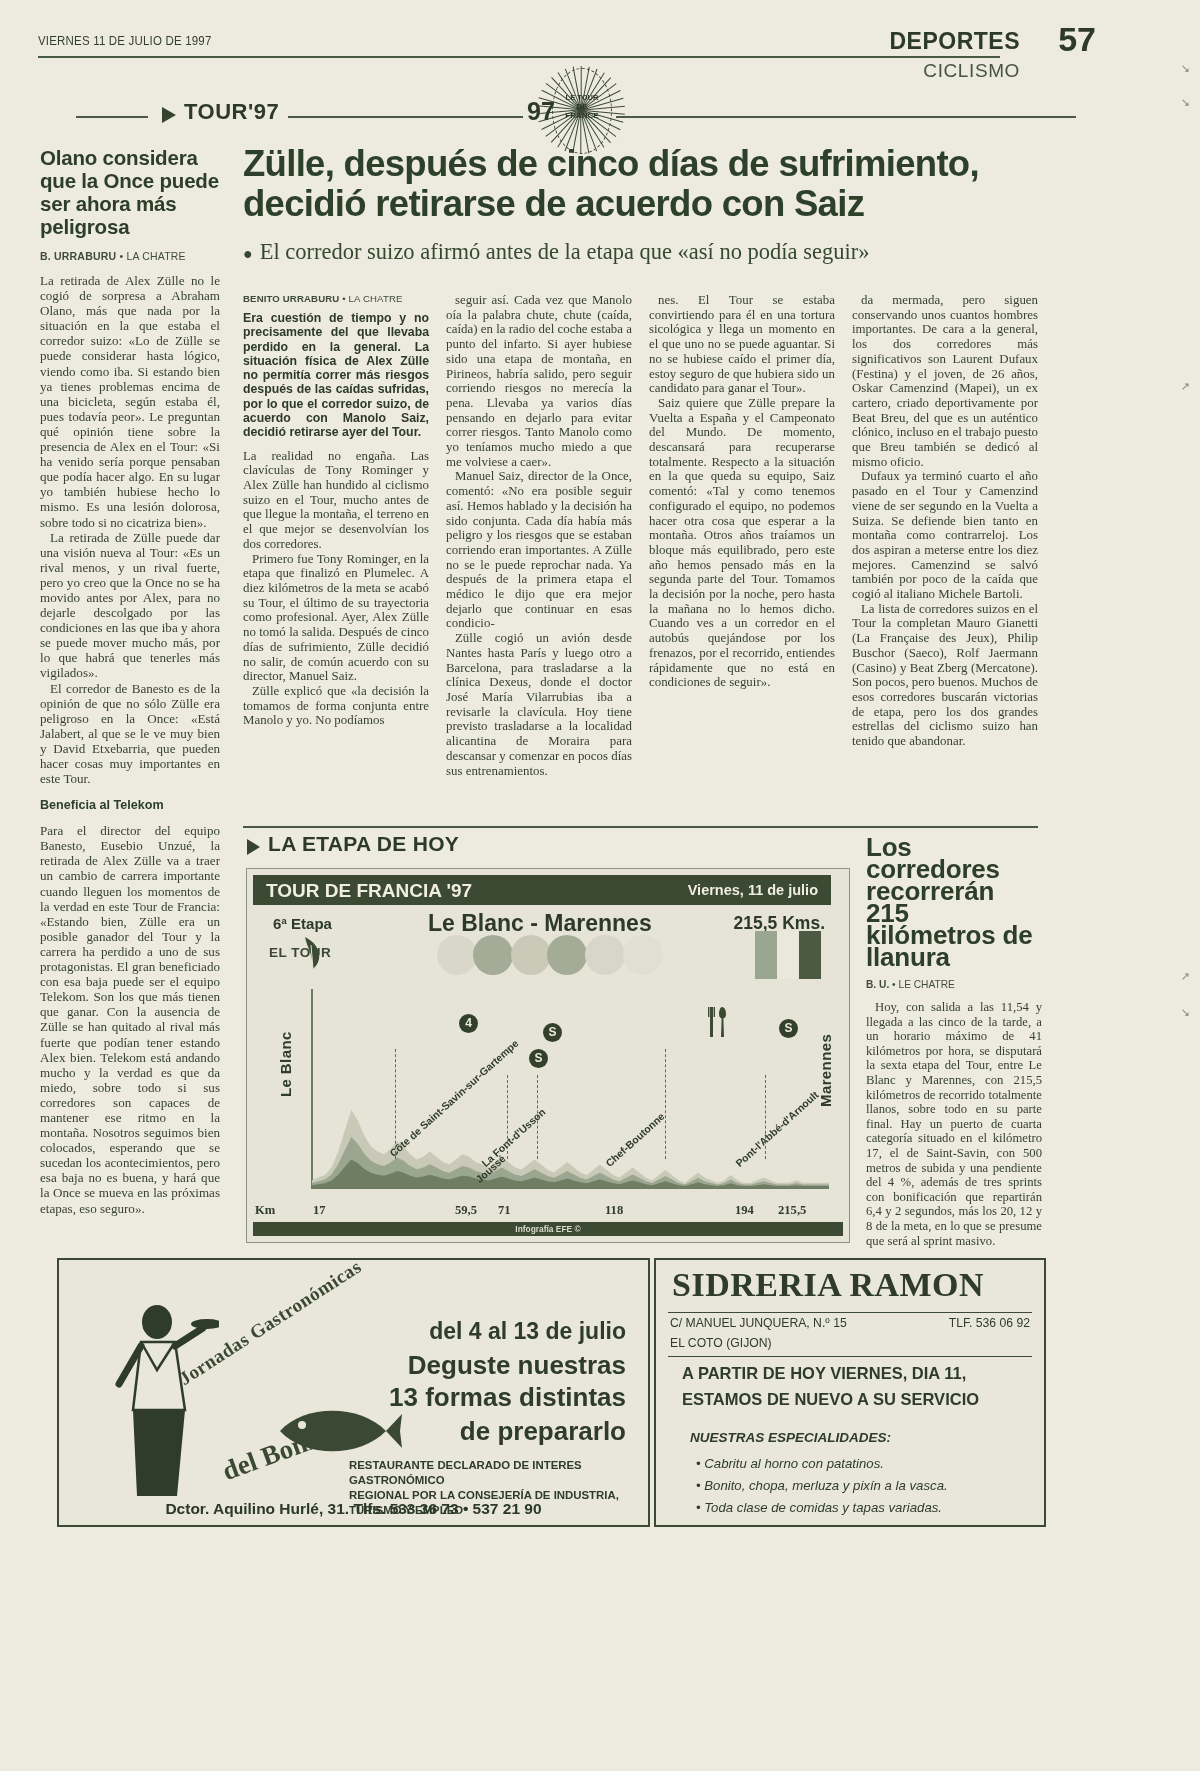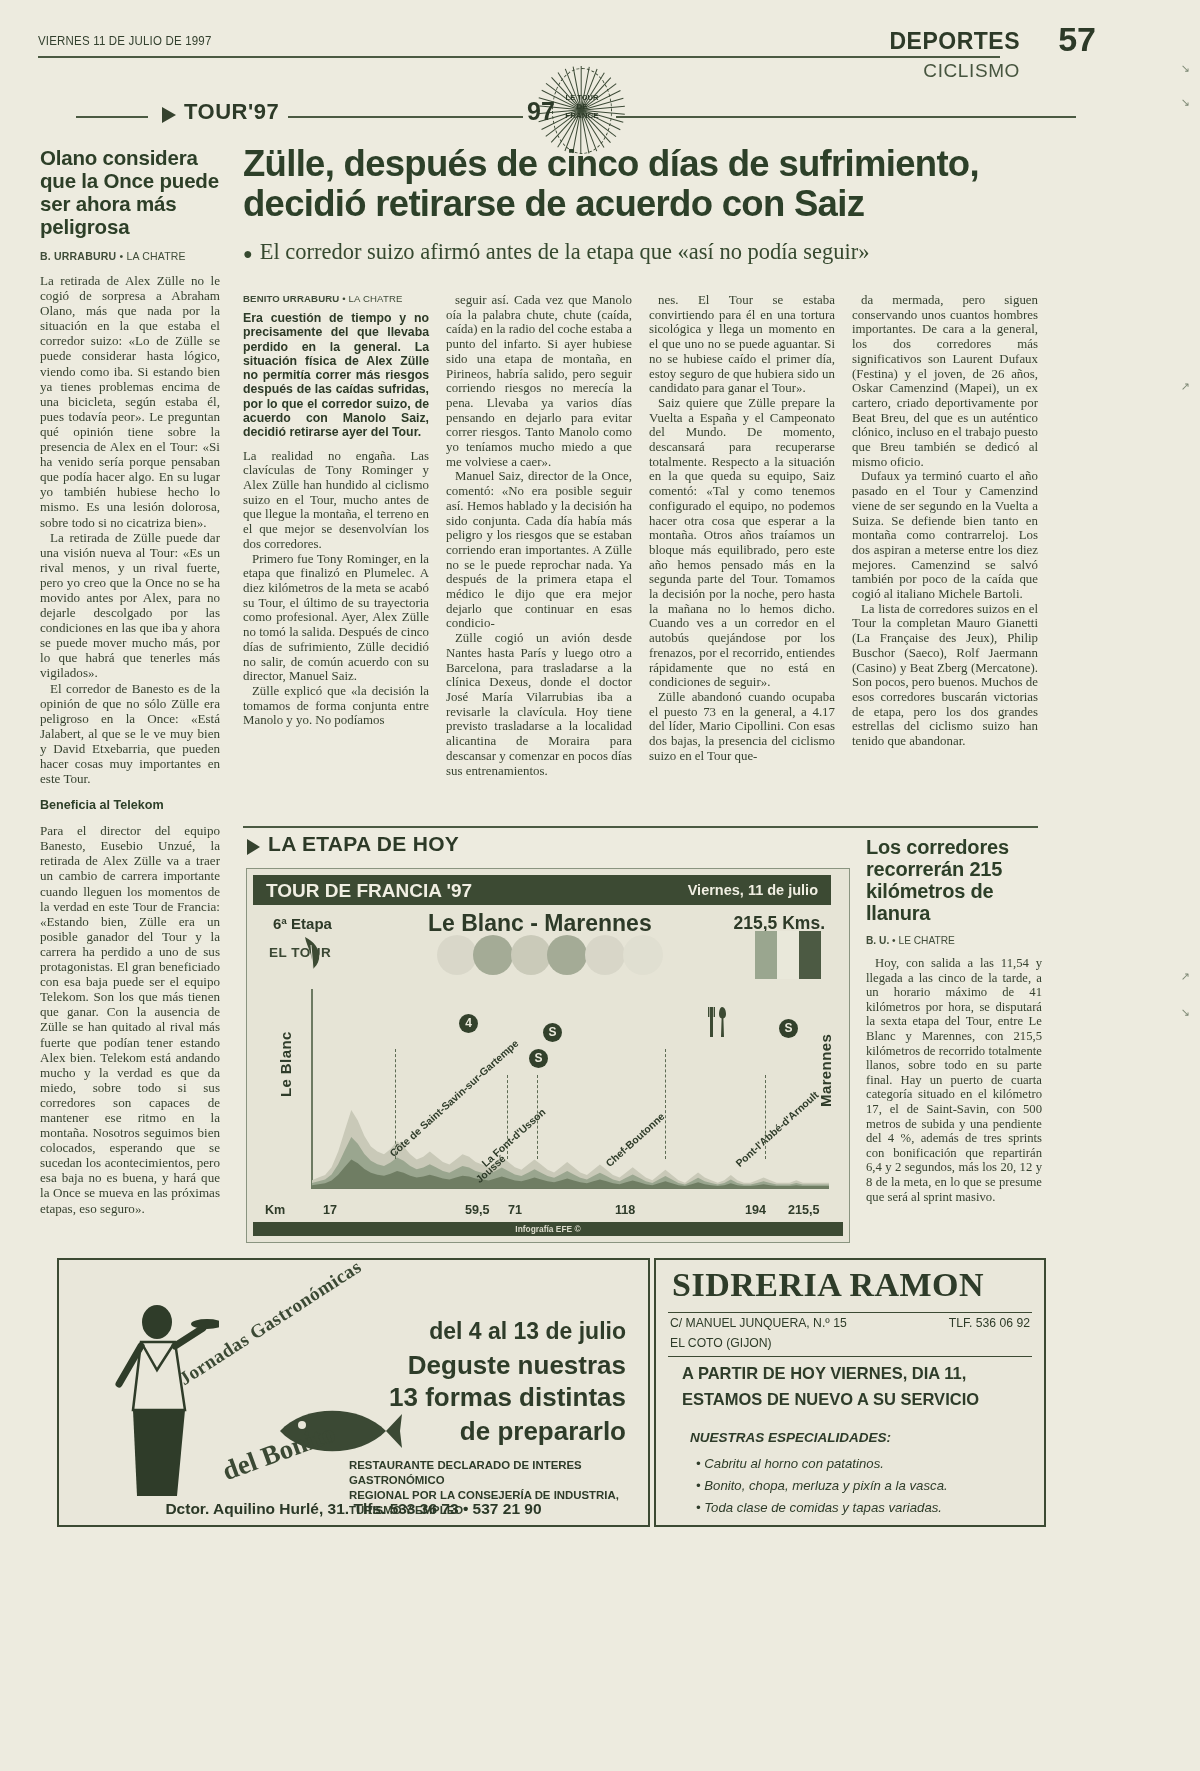--- a/index.html
+++ b/index.html
@@ -129,30 +129,30 @@
 
   .pt-label{position:absolute;font-family:"Liberation Sans",sans-serif;font-weight:bold;
     font-size:10.4px;color:#2f3c2a;white-space:nowrap;
     transform:rotate(-42deg);transform-origin:left bottom;}
   .badge{position:absolute;width:19px;height:19px;border-radius:50%;background:#33412c;
     color:#eceadd;font-family:"Liberation Sans",sans-serif;font-weight:bold;font-size:12px;
     text-align:center;line-height:19px;}
   .dash{position:absolute;width:0;border-left:1px dashed #5d6b53;}
   .cutlery{position:absolute;left:398px;top:140px;width:22px;height:34px;}
 
-  .kmrow{position:absolute;left:18px;top:334px;width:574px;height:16px;
-    font-family:Liberation Sans, sans-serif;font-weight:bold;font-size:12.6px;color:#2f3c2a;padding-left:34px;}
+  .kmrow{position:absolute;left:8px;top:334px;width:574px;height:16px;
+    font-family:Liberation Serif, serif;font-weight:bold;font-size:12.6px;color:#2f3c2a;padding-left:34px;}
   .kmrow span{position:absolute;}
   .info-foot{position:absolute;left:6px;bottom:6px;width:590px;height:14px;background:#3c4a33;
     color:#dcdbcc;font-family:"Liberation Sans",sans-serif;font-weight:bold;font-size:8.4px;
     text-align:center;line-height:14px;}
 
   
   .rail{position:absolute;left:866px;top:836px;width:176px;}
-  .rail h2{margin:0;font-family:"Liberation Sans",sans-serif;font-weight:bold;font-size:20px;
+  .rail h2{margin:0;font-family:"Liberation Sans",sans-serif;font-weight:bold;font-size:26px;
     line-height:22px;color:#2d3f28;letter-spacing:-.2px;}
   .rail .byline{margin-top:11px;font-family:"Liberation Sans",sans-serif;font-size:10.2px;
     color:#3f4c38;}
   .rail .byline b{font-weight:bold;}
   .rail .body{margin-top:10px;font-size:12.7px;line-height:14.6px;}
 
   
   .ad-left{position:absolute;left:57px;top:1258px;width:589px;height:265px;
     border:2px solid #3c4a33;background:#e9e7da;overflow:hidden;}
   .ad-title{position:absolute;left:150px;top:6px;font-family:"Liberation Serif",serif;
@@ -311,21 +311,20 @@
       <div class="body">
         <p>seguir así. Cada vez que Manolo oía la palabra chute, chute (caída, caída) en la radio del coche estaba a punto del infarto. Si ayer hubiese sido una etapa de montaña, en Pirineos, habría salido, pero seguir corriendo riesgos no merecía la pena. Llevaba ya varios días pensando en dejarlo para evitar correr riesgos. Tanto Manolo como yo teníamos mucho miedo a que me volviese a caer».</p>
         <p>Manuel Saiz, director de la Once, comentó: «No era posible seguir así. Hemos hablado y la decisión ha sido conjunta. Cada día había más peligro y los riesgos que se estaban corriendo eran importantes. A Zülle no se le puede reprochar nada. Ya después de la primera etapa el médico le dijo que era mejor dejarlo que continuar en esas condicio-</p>
         <p>Zülle cogió un avión desde Nantes hasta París y luego otro a Barcelona, para trasladarse a la clínica Dexeus, donde el doctor José María Vilarrubias iba a revisarle la clavícula. Hoy tiene previsto trasladarse a la localidad alicantina de Moraira para descansar y comenzar en pocos días sus entrenamientos.</p>
       </div>
     </div>
     <div class="col">
       <div class="body">
         <p>nes. El Tour se estaba convirtiendo para él en una tortura sicológica y llega un momento en el que uno no se puede aguantar. Si no se hubiese caído el primer día, estoy seguro de que hubiera sido un candidato para ganar el Tour».</p>
         <p>Saiz quiere que Zülle prepare la Vuelta a España y el Campeonato del Mundo. De momento, descansará para recuperarse totalmente. Respecto a la situación en la que queda su equipo, Saiz comentó: «Tal y como tenemos configurado el equipo, no podemos hacer otra cosa que esperar a la montaña. Otros años traíamos un bloque más equilibrado, pero este año hemos pensado más en la segunda parte del Tour. Tomamos la decisión por la noche, pero hasta la mañana no lo hemos dicho. Cuando ves a un corredor en el autobús quejándose por los frenazos, por el recorrido, entiendes rápidamente que no está en condiciones de seguir».</p>
-        <p>Zülle abandonó cuando ocupaba el puesto 73 en la general, a 4.17 del líder, Mario Cipollini. Con esas dos bajas, la presencia del ciclismo suizo en el Tour que-</p>
       </div>
     </div>
     <div class="col">
       <div class="body">
         <p>da mermada, pero siguen conservando unos cuantos hombres importantes. De cara a la general, los dos corredores más significativos son Laurent Dufaux (Festina) y el joven, de 26 años, Oskar Camenzind (Mapei), un ex cartero, criado deportivamente por Beat Breu, del que es un auténtico clónico, incluso en el trabajo puesto que Breu también se dedicó al mismo oficio.</p>
         <p>Dufaux ya terminó cuarto el año pasado en el Tour y Camenzind viene de ser segundo en la Vuelta a Suiza. Se defiende bien tanto en montaña como contrarreloj. Los dos aspiran a meterse entre los diez mejores. Camenzind se salvó también por poco de la caída que cogió al italiano Michele Bartoli.</p>
         <p>La lista de corredores suizos en el Tour la completan Mauro Gianetti (La Française des Jeux), Philip Buschor (Saeco), Rolf Jaermann (Casino) y Beat Zberg (Mercatone). Son pocos, pero buenos. Muchos de esos corredores buscarán victorias de etapa, pero los dos grandes estrellas del ciclismo suizo han tenido que abandonar.</p>
       </div>
     </div>
   </div>

